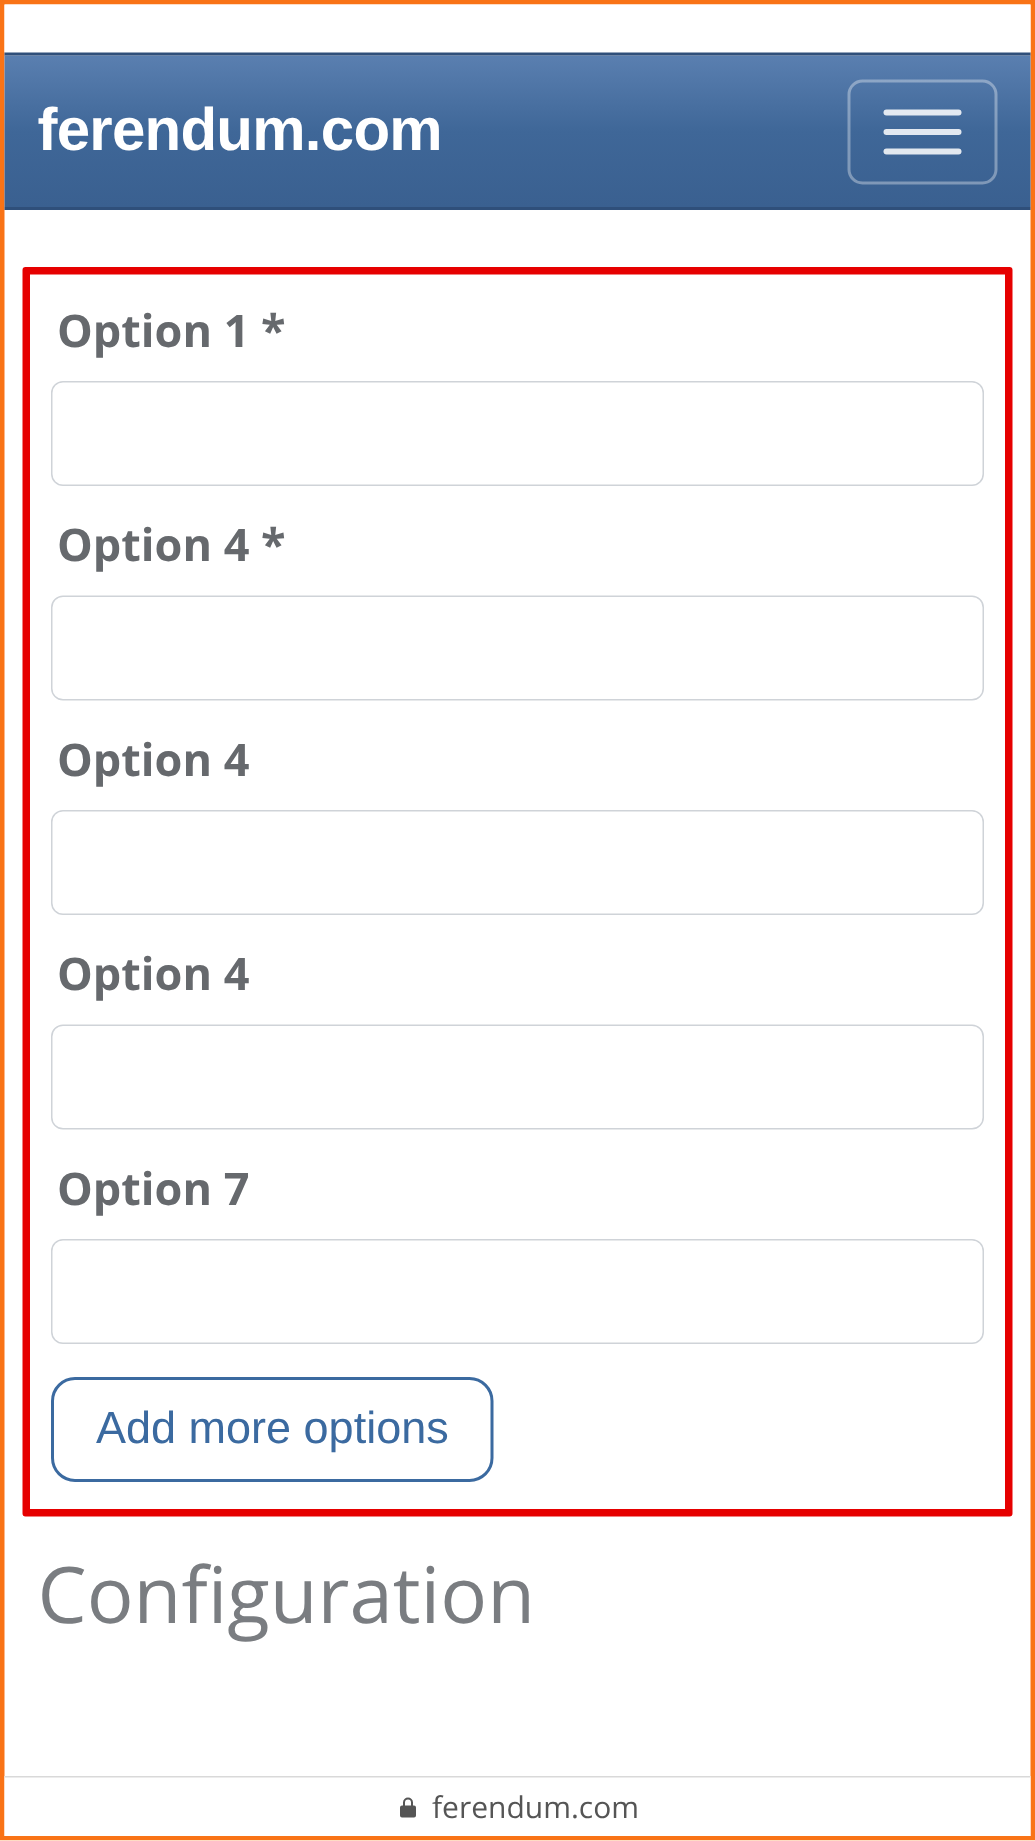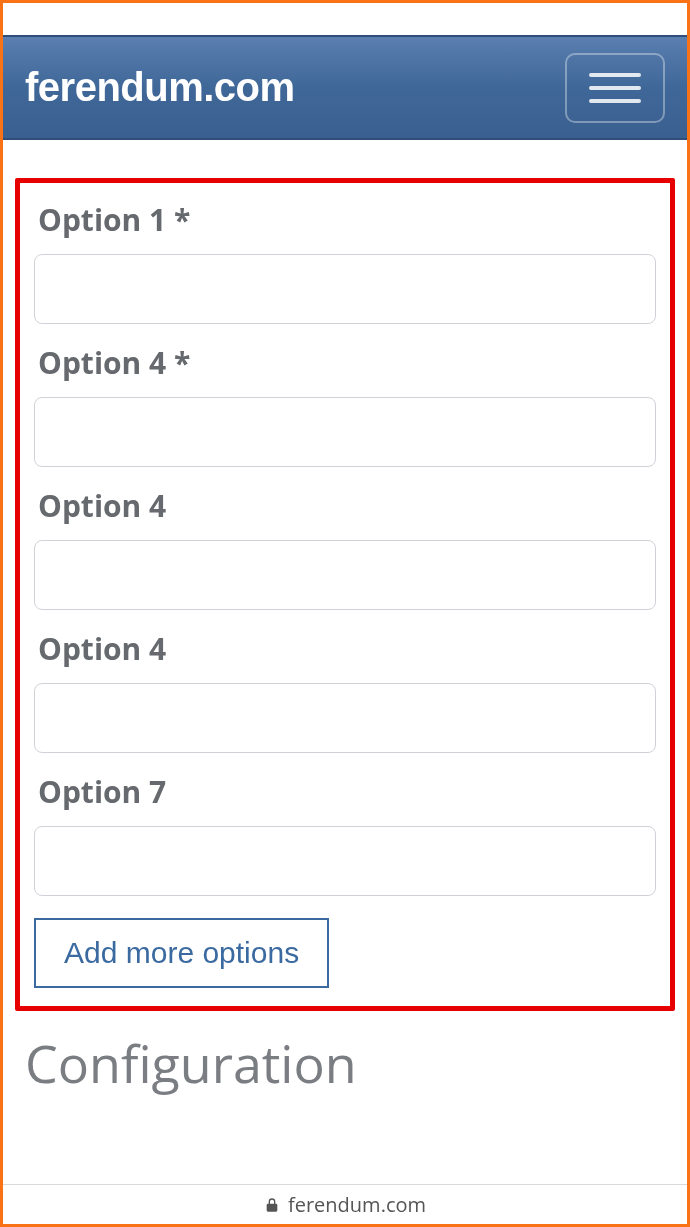--- a/index.html
+++ b/index.html
@@ -38,21 +38,21 @@
   }
   .field { margin-bottom: 18px; }
   .field:last-of-type { margin-bottom: 22px; }
   .field-label { color: #66696d; font-size: 30px; margin-bottom: 14px; padding-left: 4px; font-weight: bold; }
   .field-input {
     width: 100%; height: 70px; border: 1px solid #cfd3d8; border-radius: 8px;
     background: #fff; padding: 0 16px; font-size: 26px; color: #333;
   }
   .add-more-btn {
     display: inline-block; height: 70px; padding: 0 28px;
-    border: 2px solid #3b6aa0; border-radius: 0; background: #fff;
+    border: 2px solid #3b6aa0; border-radius: 16px; background: #fff;
     color: #3b6aa0; font-size: 30px; cursor: pointer; line-height: 66px; text-align: center;
   }
   .config-heading {
     color: #7a7d81; font-size: 52px; font-weight: 400; padding: 8px 10px 0 10px;
   }
   .bottom-bar {
     position: absolute; left: 0; right: 0; bottom: 0; height: 40px;
     border-top: 1px solid #d9d9d9; background: #fff;
     display: flex; align-items: center; justify-content: center; gap: 8px;
     color: #555; font-size: 20px;

